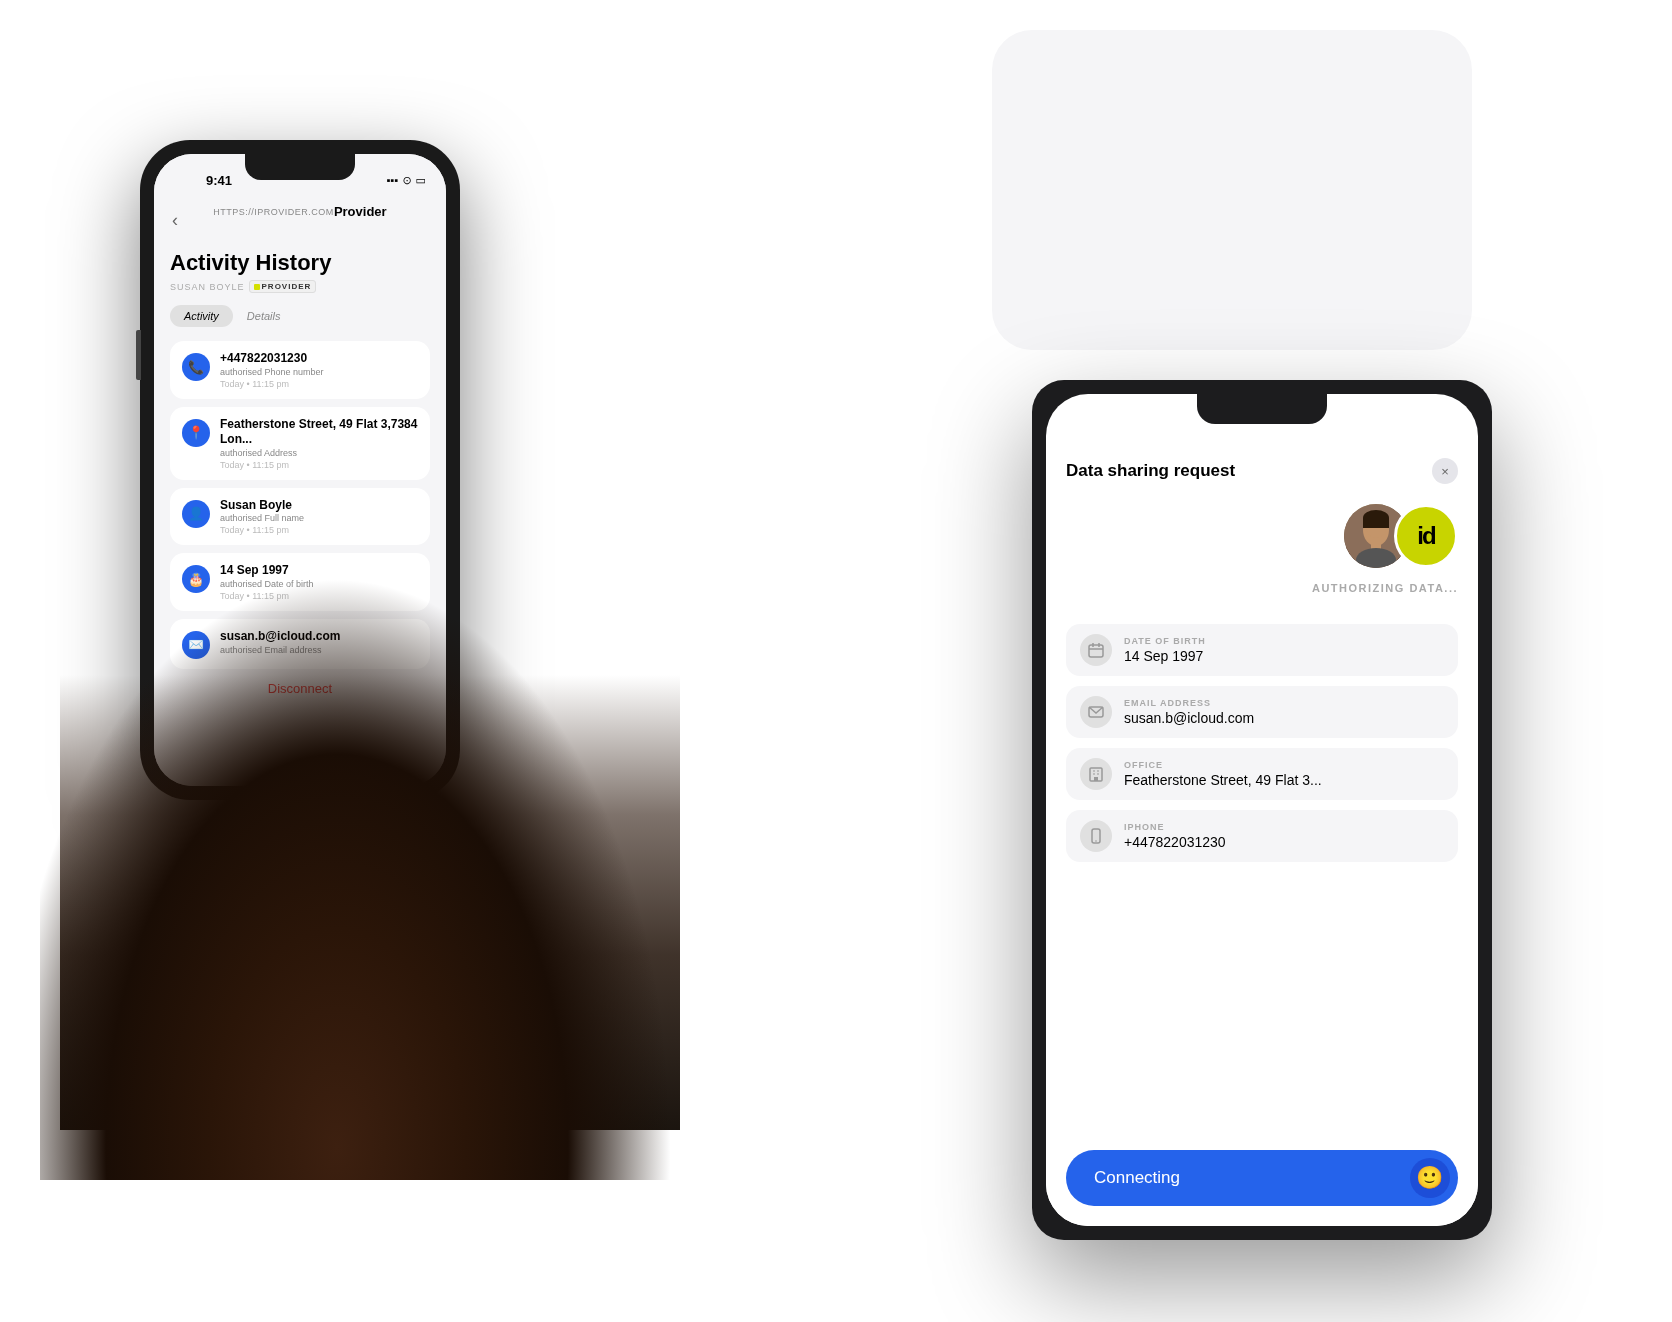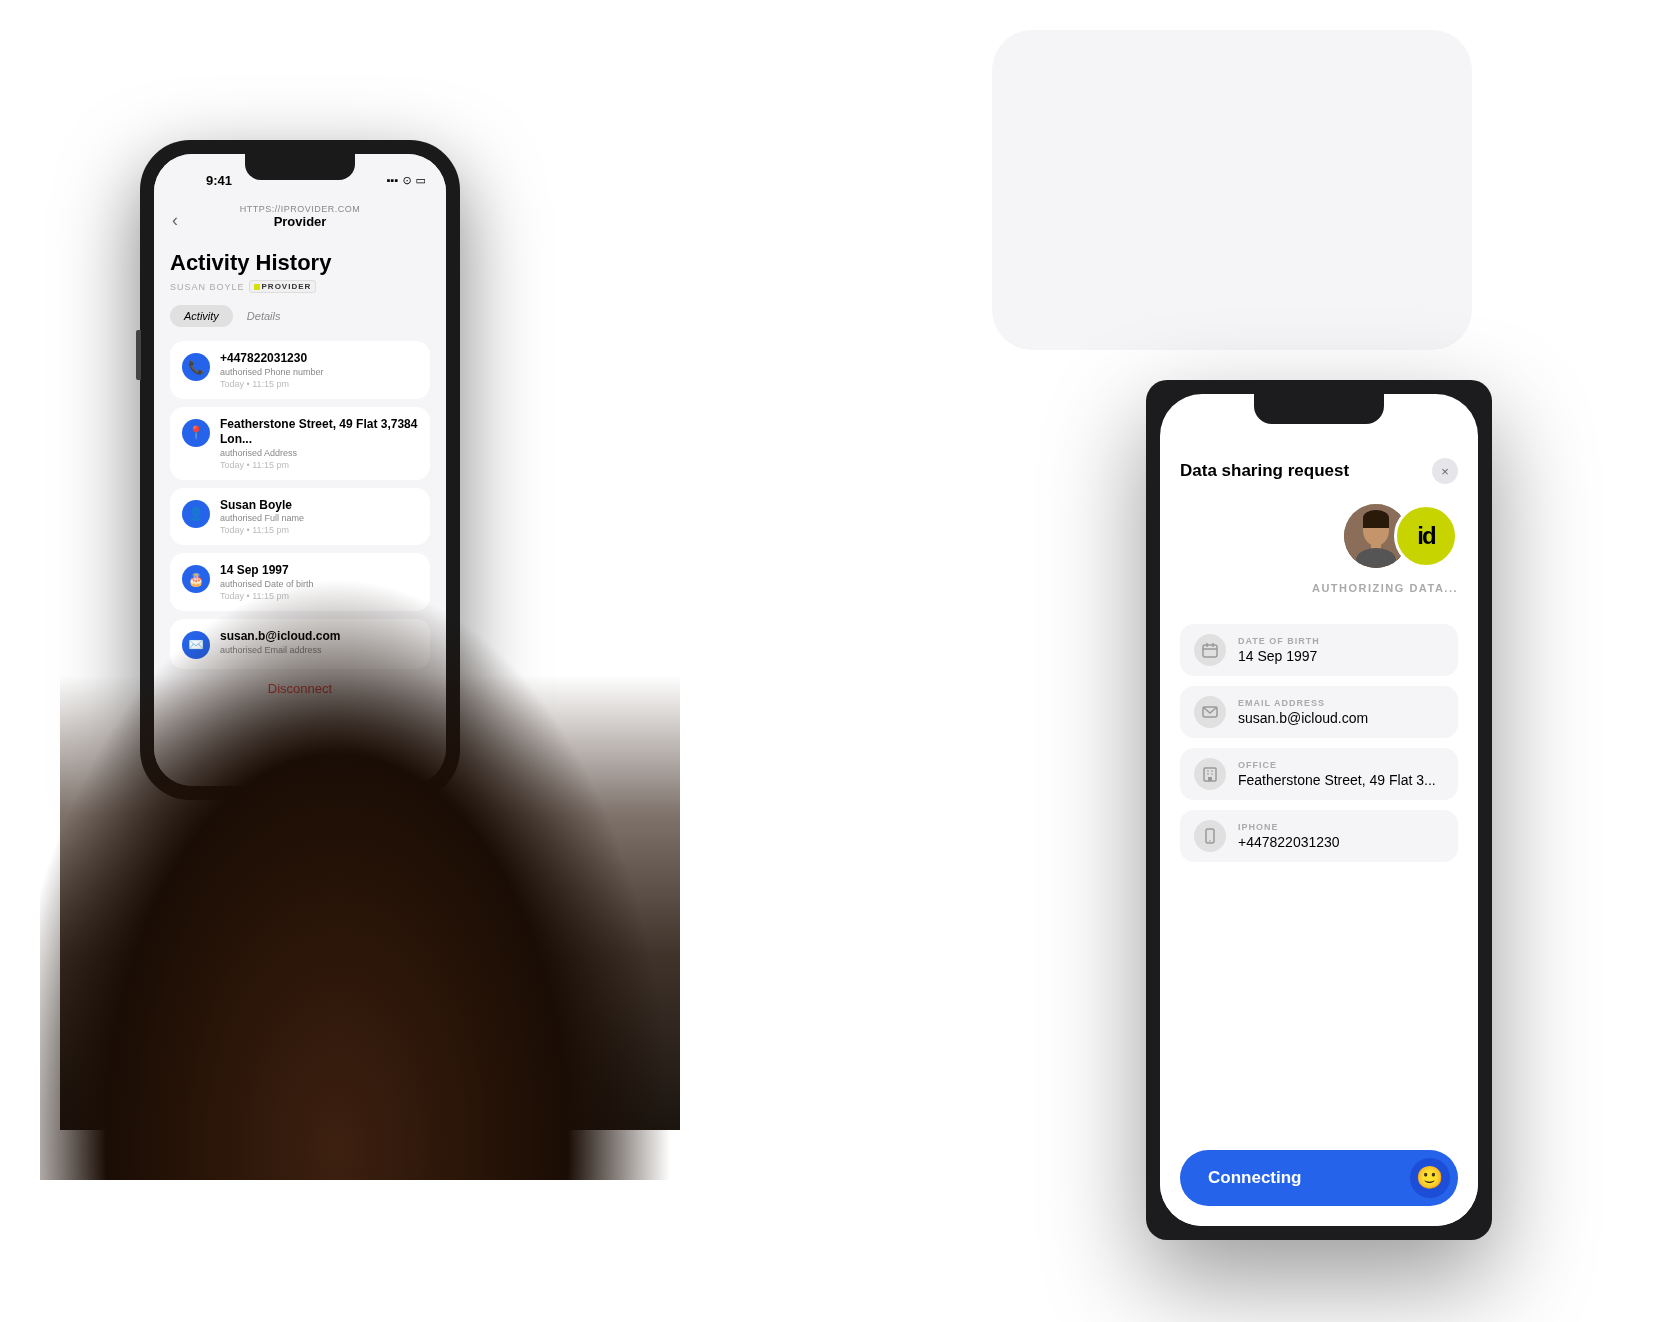--- a/index.html
+++ b/index.html
@@ -99,21 +99,21 @@
 
     
     .url-bar {
       position: absolute;
       top: 50px;
       left: 0;
       right: 0;
       display: flex;
       align-items: center;
       justify-content: center;
-      flex-direction: column;
+      flex-direction: row;
     }
 
     .url-text {
       font-size: 9px;
       color: #888;
       letter-spacing: 0.5px;
       text-transform: uppercase;
     }
 
     .provider-name {
@@ -265,24 +265,24 @@
       color: #ef4444;
       font-size: 13px;
       font-weight: 500;
     }
 
     
     .phone-frame-right {
       position: absolute;
       right: 100px;
       top: 200px;
-      width: 346px;
+      width: 460px;
       height: 860px;
       background: #1c1c1e;
-      border-radius: 21px;
+      border-radius: 32px;
       box-shadow: 0 40px 100px rgba(0,0,0,0.4);
       z-index: 5;
       overflow: hidden;
     }
 
     .phone-screen-right {
       position: absolute;
       top: 14px;
       left: 14px;
       right: 14px;
@@ -455,21 +455,21 @@
       border-radius: 28px;
       display: flex;
       align-items: center;
       justify-content: space-between;
       padding: 0 8px 0 28px;
       cursor: pointer;
     }
 
     .connecting-label {
       font-size: 17px;
-      font-weight: 700;
+      font-weight: 400;
       color: #fff;
     }
 
     .connecting-spinner {
       width: 40px;
       height: 40px;
       border-radius: 50%;
       background: #1d4ed8;
       display: flex;
       align-items: center;

